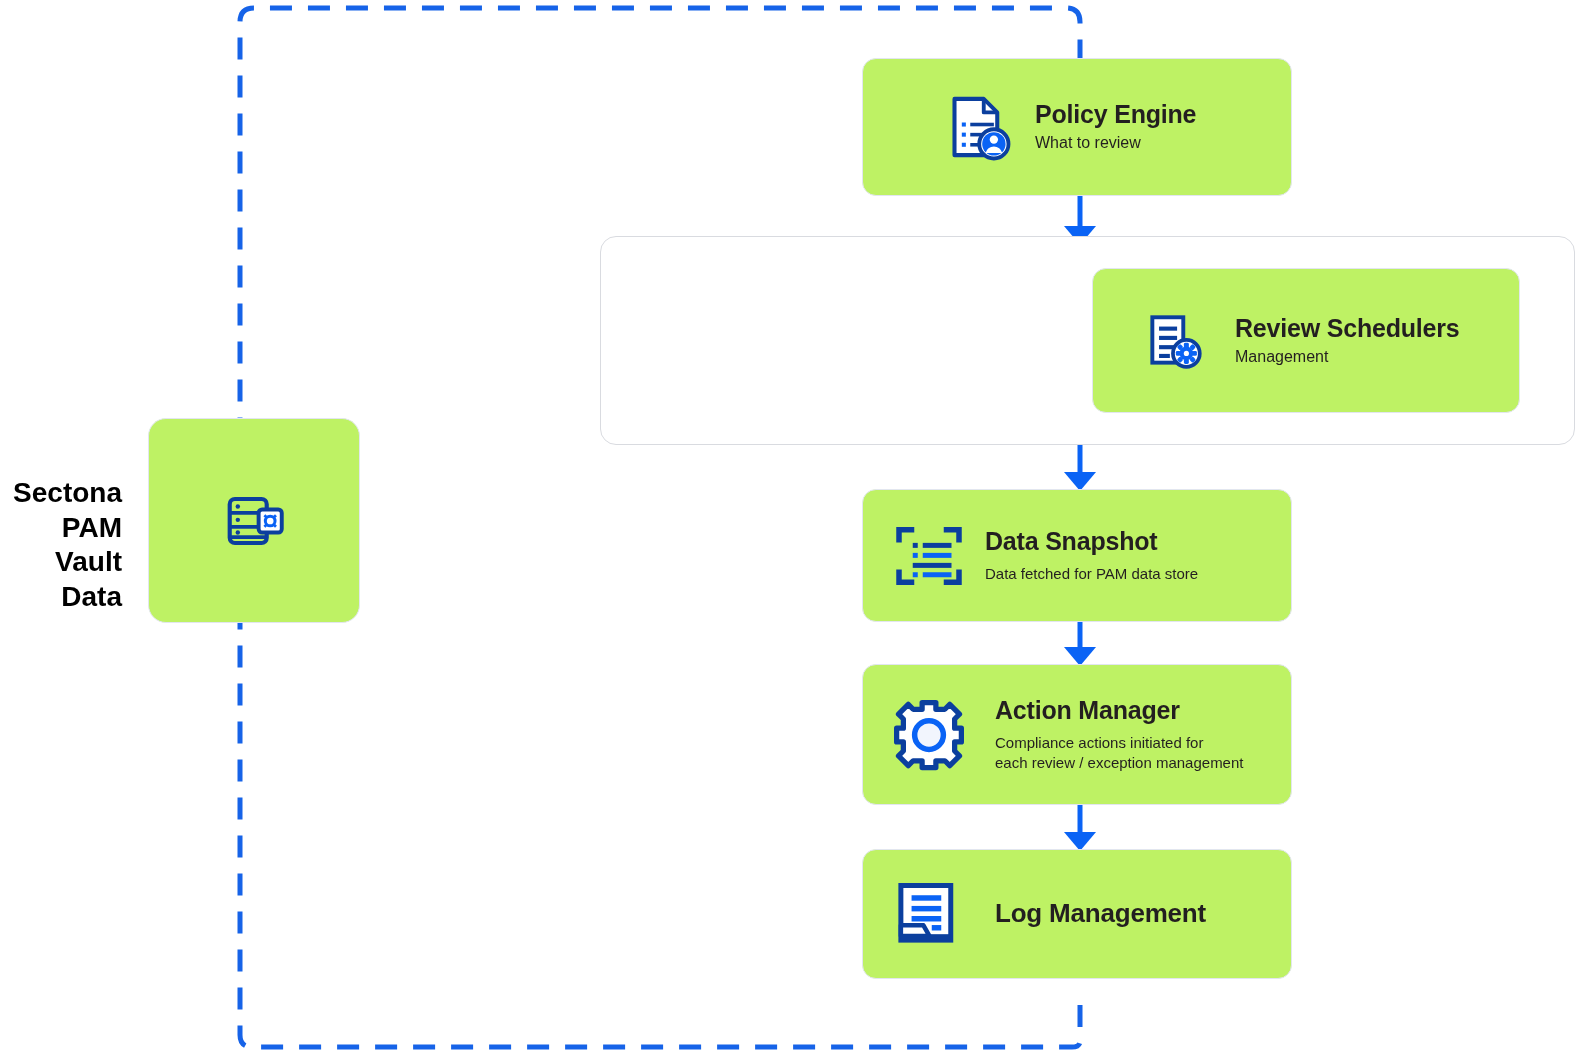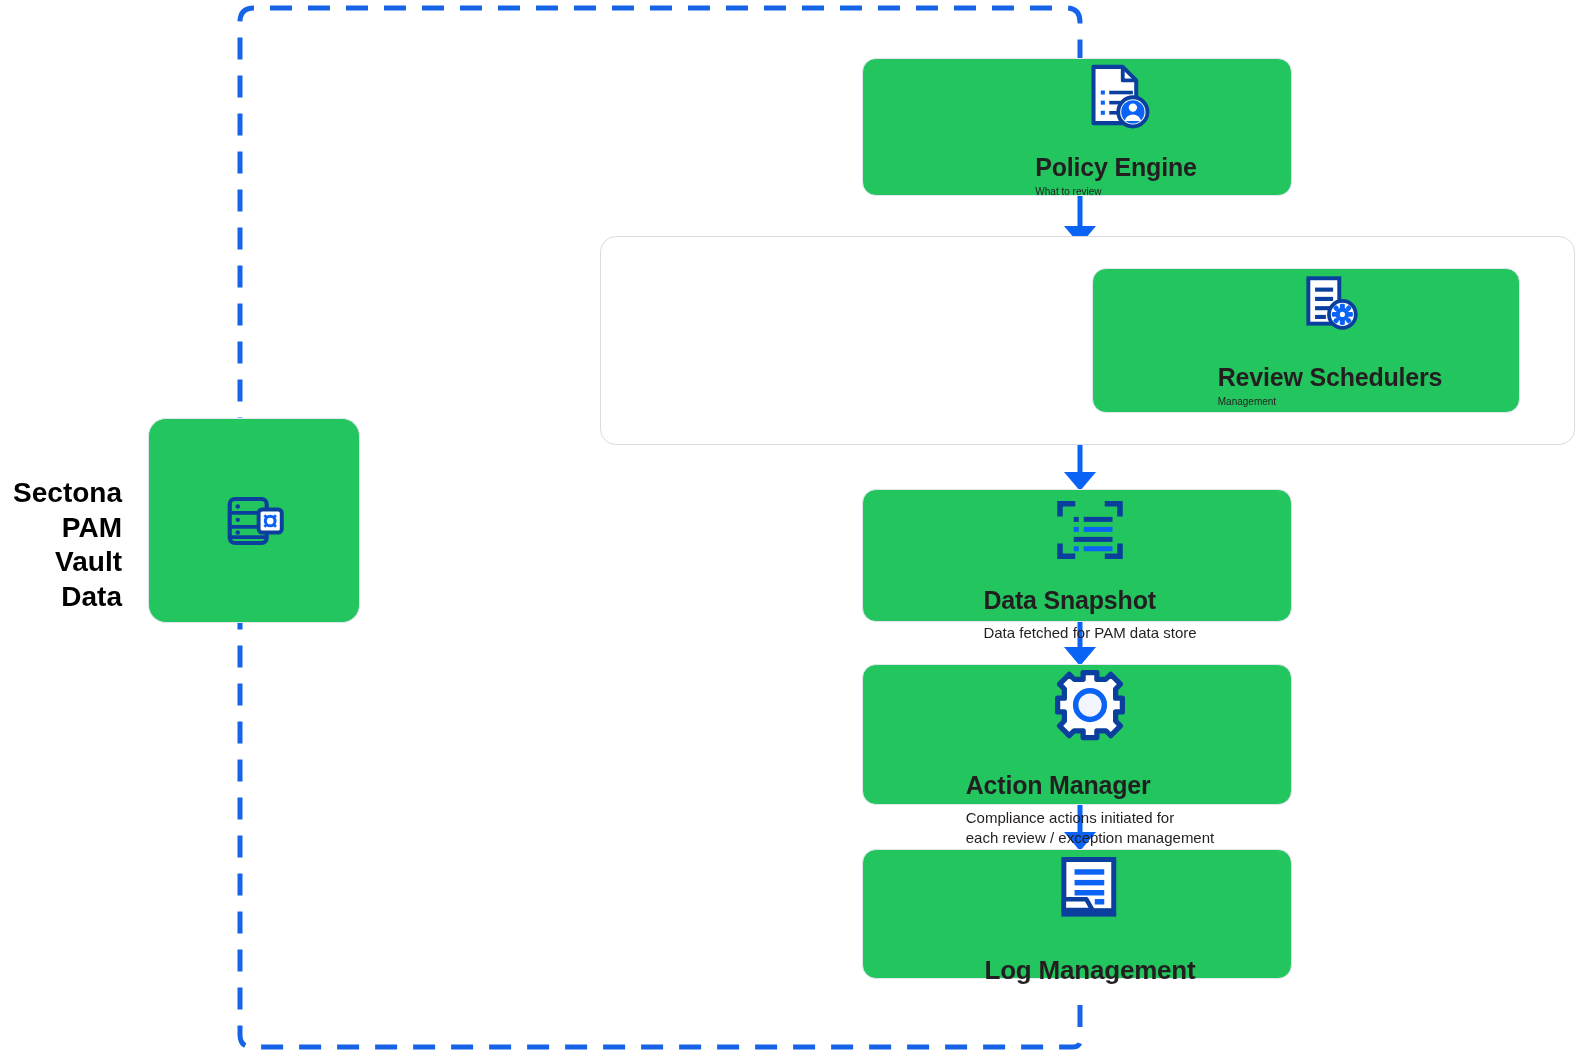--- a/index.html
+++ b/index.html
@@ -18,27 +18,26 @@
     position:absolute;
     left:0; top:0;
     width:1583px;
     height:1052px;
     pointer-events:none;
   }
 
   
   .card{
     position:absolute;
-    background:#22c55e;
+    background:#bef264;
     border:1px solid #e2e6ef;
     border-radius:14px;
     box-sizing:border-box;
     display:flex;
     align-items:center;
-    flex-direction:column;
   }
   .card .ic{
     flex:0 0 auto;
     display:flex;
     align-items:center;
     justify-content:center;
   }
   .card .txt{
     display:flex;
     flex-direction:column;
@@ -47,21 +46,21 @@
   .ttl{
     color:#231f20;
     font-size:25px;
     font-weight:700;
     letter-spacing:-.2px;
     line-height:1.15;
     white-space:nowrap;
   }
   .sub{
     color:#231f20;
-    font-size:10px;
+    font-size:16px;
     font-weight:400;
     line-height:1.35;
     margin-top:3px;
     white-space:pre-line;
   }
 
   
   #vault-card{
     left:148px; top:418px;
     width:212px; height:205px;

